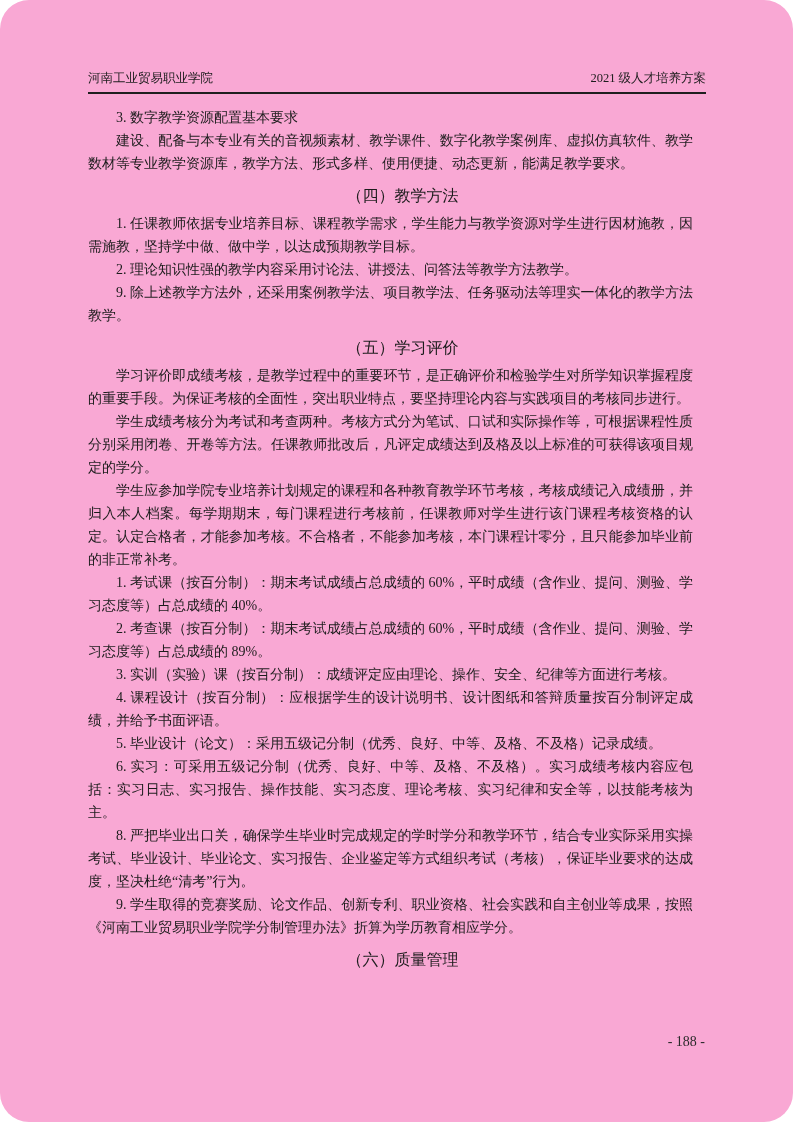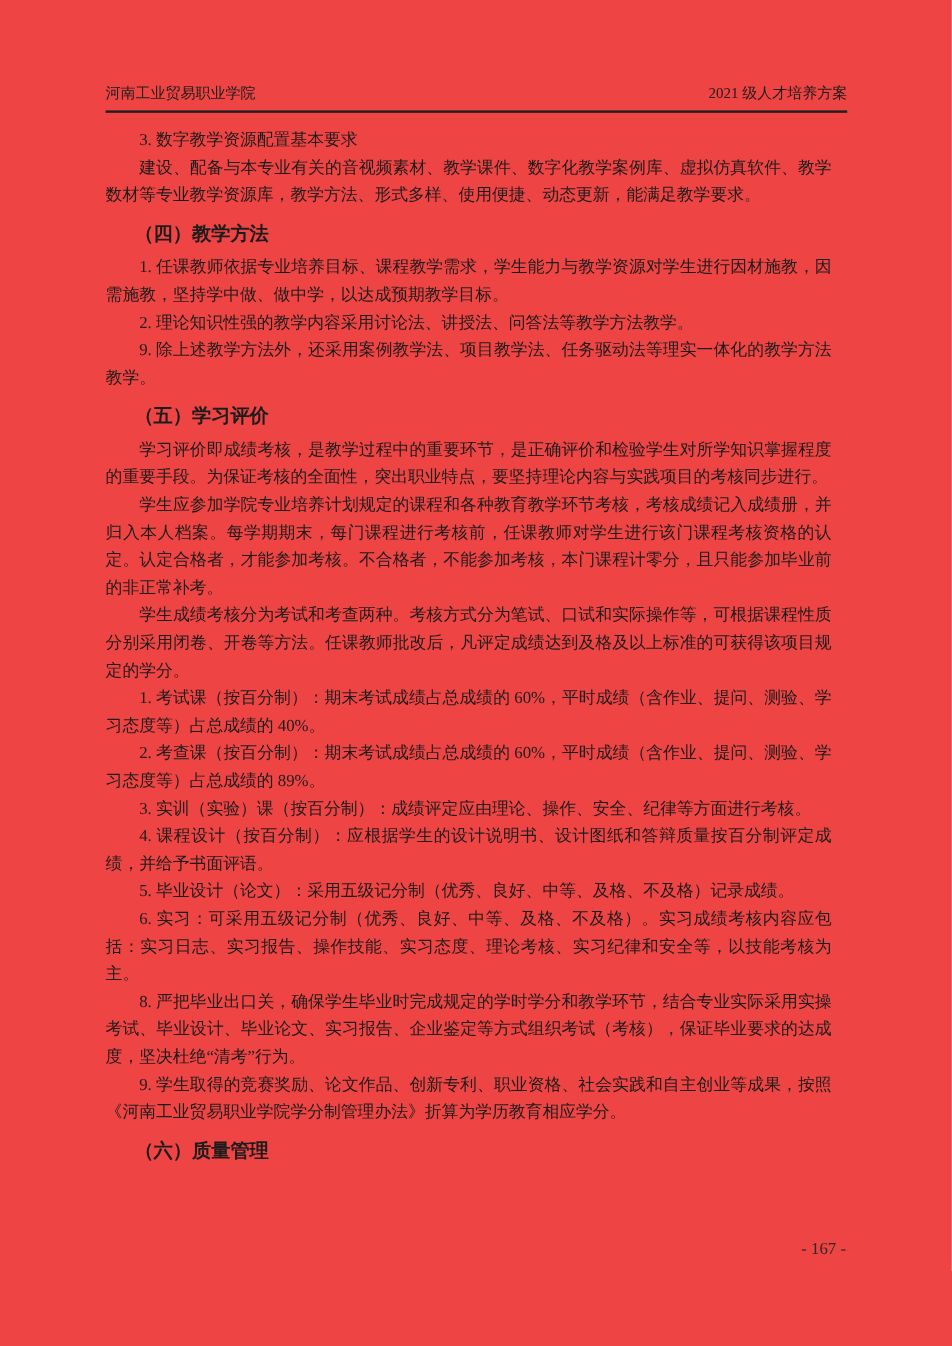--- a/index.html
+++ b/index.html
@@ -4,21 +4,21 @@
 <style>
   html, body { margin: 0; padding: 0; }
   body {
     width: 793px; height: 1122px;
     background: #ffffff;
     font-family: "Liberation Serif", "DejaVu Serif", serif;
     color: #1c1c1c;
     position: relative;
     overflow: hidden;
   }
-  .page { position: absolute; inset: 0; background: #ef4444; }
+  .page { position: absolute; inset: 0; background: #f9a8d4; border-radius: 29px; }
 
   .doc-header {
     position: absolute;
     left: 88px; right: 87px; top: 70px;
     display: flex;
     justify-content: space-between;
     align-items: flex-end;
     font-size: 12.5px;
     line-height: 16px;
     padding-bottom: 6px;
@@ -31,25 +31,25 @@
     font-size: 14px;
     line-height: 23px;
     text-align: justify;
   }
   .doc-body p.para {
     margin: 0;
     text-indent: 2em;
   }
   .doc-body h3.heading {
     font-size: 16px;
-    font-weight: bold;
+    font-weight: normal;
     line-height: 23px;
     margin: 9px 0 5px 0;
     text-indent: 1.5em;
-    text-align: left;
+    text-align: center;
   }
 
   .doc-footer {
     position: absolute;
     right: 88px; top: 1033px;
     font-size: 14px;
     line-height: 18px;
     text-align: right;
     color: #2a2a2a;
   }
@@ -66,30 +66,30 @@
 
   <main class="doc-body" id="doc-body">
       <p class="para">3. 数字教学资源配置基本要求</p>
       <p class="para">建设、配备与本专业有关的音视频素材、教学课件、数字化教学案例库、虚拟仿真软件、教学数材等专业教学资源库，教学方法、形式多样、使用便捷、动态更新，能满足教学要求。</p>
       <h3 class="heading">（四）教学方法</h3>
       <p class="para">1. 任课教师依据专业培养目标、课程教学需求，学生能力与教学资源对学生进行因材施教，因需施教，坚持学中做、做中学，以达成预期教学目标。</p>
       <p class="para">2. 理论知识性强的教学内容采用讨论法、讲授法、问答法等教学方法教学。</p>
       <p class="para">9. 除上述教学方法外，还采用案例教学法、项目教学法、任务驱动法等理实一体化的教学方法教学。</p>
       <h3 class="heading">（五）学习评价</h3>
       <p class="para">学习评价即成绩考核，是教学过程中的重要环节，是正确评价和检验学生对所学知识掌握程度的重要手段。为保证考核的全面性，突出职业特点，要坚持理论内容与实践项目的考核同步进行。</p>
+      <p class="para">学生成绩考核分为考试和考查两种。考核方式分为笔试、口试和实际操作等，可根据课程性质分别采用闭卷、开卷等方法。任课教师批改后，凡评定成绩达到及格及以上标准的可获得该项目规定的学分。</p>
       <p class="para">学生应参加学院专业培养计划规定的课程和各种教育教学环节考核，考核成绩记入成绩册，并归入本人档案。每学期期末，每门课程进行考核前，任课教师对学生进行该门课程考核资格的认定。认定合格者，才能参加考核。不合格者，不能参加考核，本门课程计零分，且只能参加毕业前的非正常补考。</p>
-      <p class="para">学生成绩考核分为考试和考查两种。考核方式分为笔试、口试和实际操作等，可根据课程性质分别采用闭卷、开卷等方法。任课教师批改后，凡评定成绩达到及格及以上标准的可获得该项目规定的学分。</p>
       <p class="para">1. 考试课（按百分制）：期末考试成绩占总成绩的 60%，平时成绩（含作业、提问、测验、学习态度等）占总成绩的 40%。</p>
       <p class="para">2. 考查课（按百分制）：期末考试成绩占总成绩的 60%，平时成绩（含作业、提问、测验、学习态度等）占总成绩的 89%。</p>
       <p class="para">3. 实训（实验）课（按百分制）：成绩评定应由理论、操作、安全、纪律等方面进行考核。</p>
       <p class="para">4. 课程设计（按百分制）：应根据学生的设计说明书、设计图纸和答辩质量按百分制评定成绩，并给予书面评语。</p>
       <p class="para">5. 毕业设计（论文）：采用五级记分制（优秀、良好、中等、及格、不及格）记录成绩。</p>
       <p class="para">6. 实习：可采用五级记分制（优秀、良好、中等、及格、不及格）。实习成绩考核内容应包括：实习日志、实习报告、操作技能、实习态度、理论考核、实习纪律和安全等，以技能考核为主。</p>
       <p class="para">8. 严把毕业出口关，确保学生毕业时完成规定的学时学分和教学环节，结合专业实际采用实操考试、毕业设计、毕业论文、实习报告、企业鉴定等方式组织考试（考核），保证毕业要求的达成度，坚决杜绝“清考”行为。</p>
       <p class="para">9. 学生取得的竞赛奖励、论文作品、创新专利、职业资格、社会实践和自主创业等成果，按照《河南工业贸易职业学院学分制管理办法》折算为学历教育相应学分。</p>
       <h3 class="heading">（六）质量管理</h3>
     </main>
 
   <div class="doc-footer">
-    <span>- 167 -</span>
+    <span>- 188 -</span>
   </div>
 
 </div>
 
 </body></html>

